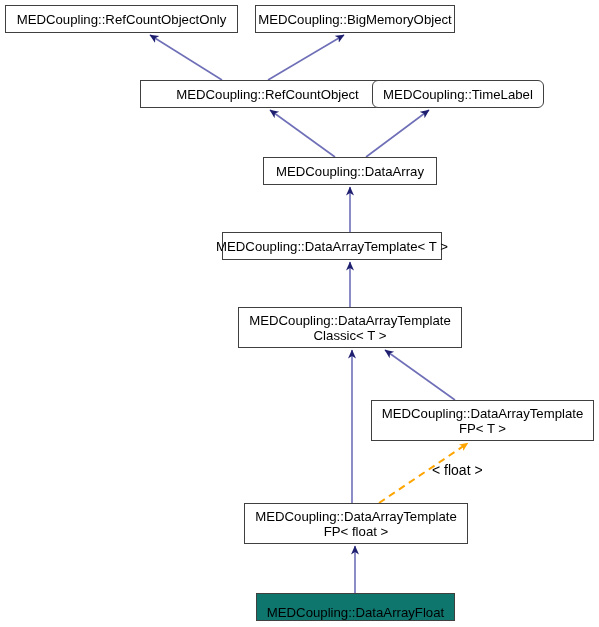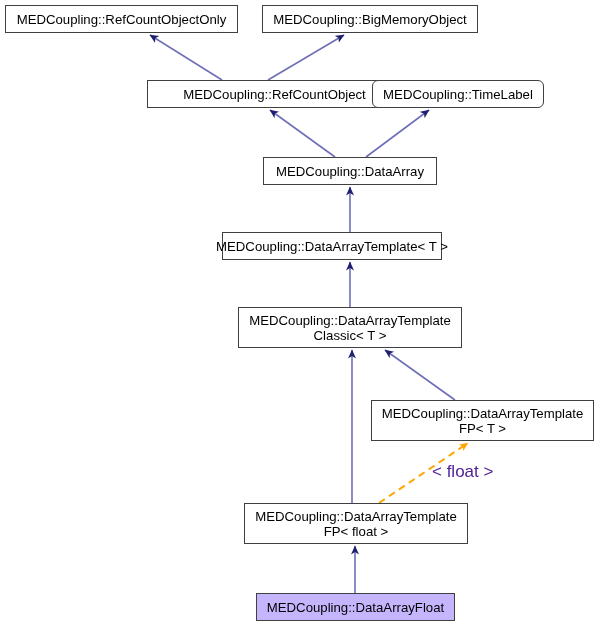--- a/index.html
+++ b/index.html
@@ -32,29 +32,30 @@
     line-height: 15px;
     text-align: center;
     display: flex;
     flex-direction: column;
     align-items: center;
     justify-content: center;
     white-space: pre;
     z-index: 5;
   }
   .node.highlight {
-    background: #c4b5fd;
+    background: #0f766e;
+    justify-content: flex-end;
   }
   .node .ln {
     display: block;
   }
   .edge-label {
     position: absolute;
-    font-size: 17px;
-    color: #4c1d95;
+    font-size: 14px;
+    color: #000000;
     white-space: pre;
     z-index: 6;
   }
 </style>
 </head>
 <body>
 
 <div id="diagram">
 
   <svg id="edges" viewBox="0 0 599 627" width="599" height="627" xmlns="http://www.w3.org/2000/svg">
@@ -85,25 +86,25 @@
 
     <line x1="355" y1="593" x2="355" y2="546" stroke="#6f6fb8" stroke-width="1.6" marker-end="url(#navy-head)"></line>
 
     <line x1="379" y1="503" x2="468" y2="443" stroke="#ffa500" stroke-width="2" stroke-dasharray="7,5" marker-end="url(#orange-head)"></line>
   </svg>
 
   <div class="node" style="left:5px; top:5px; width:233px; height:28px;">
     <span class="ln">MEDCoupling::RefCountObjectOnly</span>
   </div>
 
-  <div class="node" style="left:262px; top:5px; width:216px; height:28px;">
+  <div class="node" style="left:255px; top:5px; width:200px; height:28px;">
     <span class="ln">MEDCoupling::BigMemoryObject</span>
   </div>
 
-  <div class="node" style="left:147px; top:80px; width:255px; height:28px;">
+  <div class="node" style="left:140px; top:80px; width:255px; height:28px;">
     <span class="ln">MEDCoupling::RefCountObject</span>
   </div>
 
   <div class="node" style="left:372px; top:80px; width:172px; height:28px;border-radius:6px;">
     <span class="ln">MEDCoupling::TimeLabel</span>
   </div>
 
   <div class="node" style="left:263px; top:157px; width:174px; height:28px;">
     <span class="ln">MEDCoupling::DataArray</span>
   </div>

